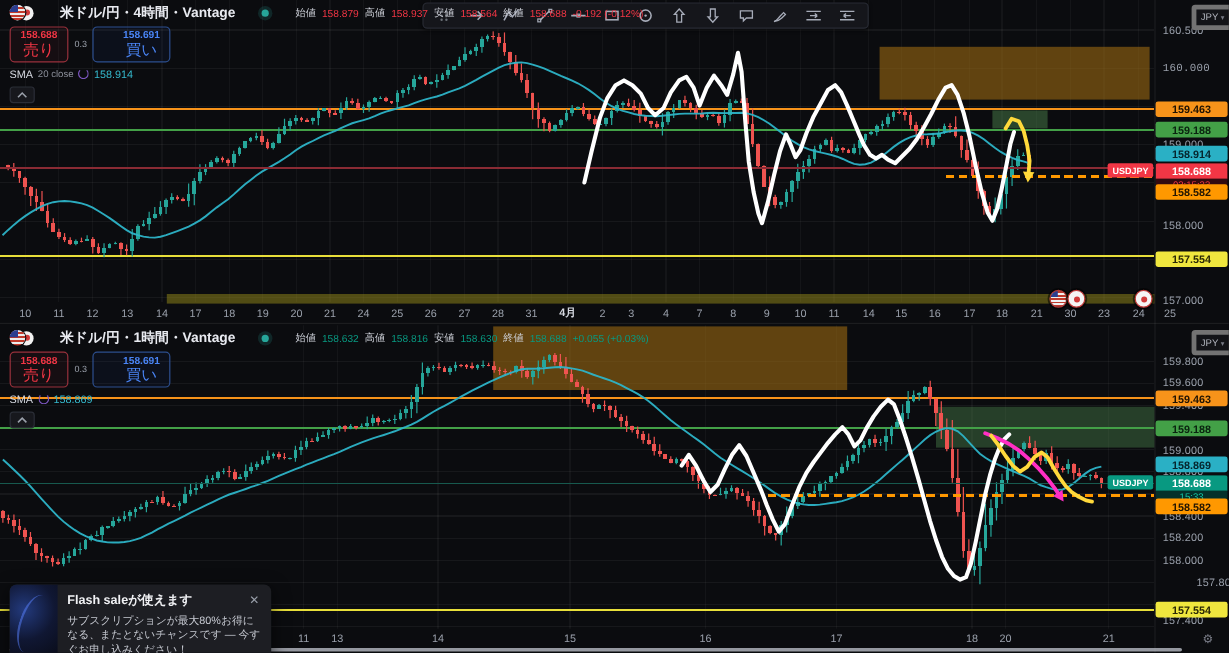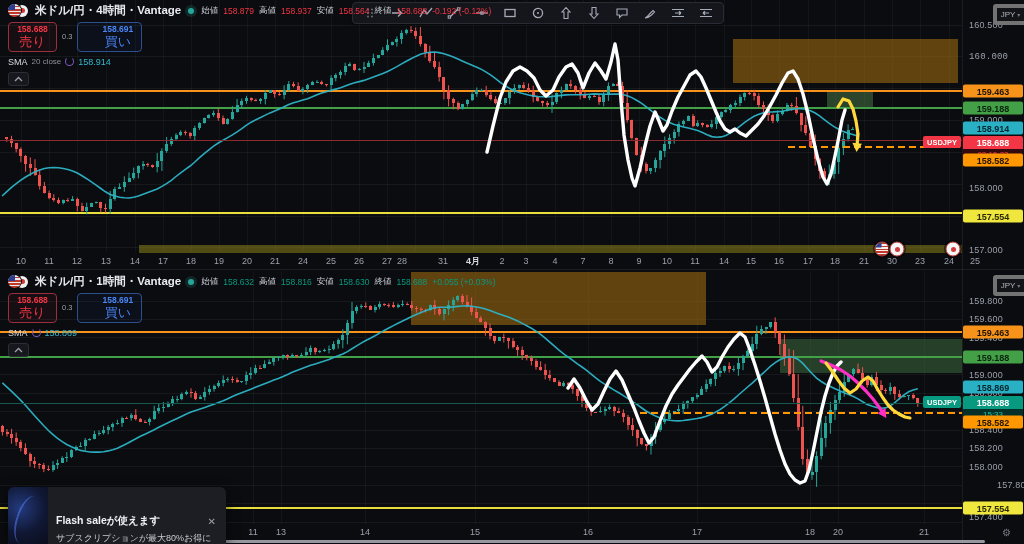--- a/index.html
+++ b/index.html
@@ -17,21 +17,21 @@
   .ptag{position:absolute;left:923px;width:38px;transform:translateY(-50%);font-size:7.5px;font-weight:bold;
     color:#fff;text-align:center;padding:1.5px 0;border-radius:2px;}
   .cur-chip{position:absolute;left:993px;width:27px;height:13px;border:4px solid #737373;border-radius:3px;
     color:#b2b5be;font-size:8px;display:flex;align-items:center;justify-content:center;gap:2px;background:#131418;}
   .cur-chip .caret{font-size:6px;color:#787b86;}
   
   .xlab{position:absolute;transform:translateX(-50%);font-size:9px;color:#9aa0ab;}
   .xlab.em{color:#d7dae2;font-weight:bold;}
   
   .hdr{position:absolute;left:8px;}
-  .trow{display:flex;align-items:center;gap:7px;white-space:nowrap;}
+  .trow{display:flex;align-items:center;gap:22px;white-space:nowrap;}
   .pair-ico{position:relative;width:20px;height:14px;display:inline-block;}
   .pair-ico .c1{position:absolute;left:0;top:0;width:13px;height:13px;border-radius:50%;z-index:2;
     background:repeating-linear-gradient(0deg,#c0392b 0 1.6px,#ececec 1.6px 3.2px);box-shadow:0 0 0 1px #0b0c0f;overflow:hidden;}
   .pair-ico .c1:after{content:"";position:absolute;left:0;top:0;width:7px;height:6px;background:#2c3e8f;}
   .pair-ico .c2{position:absolute;left:8px;top:1px;width:12px;height:12px;border-radius:50%;background:#f2f2f2;z-index:1;}
   .pair-ico .c2:after{content:"";position:absolute;left:3.5px;top:3.5px;width:5px;height:5px;border-radius:50%;background:#d03a3a;}
   .sym-title{font-size:11.5px;font-weight:bold;color:#e8eaf0;}
   .status-dot{width:6px;height:6px;border-radius:50%;background:#26a69a;box-shadow:0 0 0 3px rgba(38,166,154,.18);}
   .ohlc{display:flex;gap:5px;font-size:8.5px;align-items:center;}
   .ohlc .ol{color:#cfd2da;}
@@ -60,21 +60,21 @@
   .ev-us:after{content:"";position:absolute;left:0;top:0;width:6px;height:5px;background:#2c3e8f;}
   .ev-jp{background:#f5f5f5;border:1.5px solid #c23b3b;}
   .ev-jp:after{content:"";position:absolute;left:50%;top:50%;width:5px;height:5px;transform:translate(-50%,-50%);border-radius:50%;background:#d03a3a;}
   
   #popup{position:absolute;left:8px;top:487px;width:218px;height:70px;background:#1d1e23;border-radius:6px;
     box-shadow:0 4px 14px rgba(0,0,0,.6);display:flex;overflow:hidden;z-index:30;}
   #popup .art{width:40px;flex:none;background:radial-gradient(circle at 30% 30%,#233a7d 0%,#101733 45%,#07080f 100%);}
   #popup .art:after{content:"";display:block;width:22px;height:50px;margin:8px auto;border-left:2px solid rgba(90,130,255,.5);
     border-radius:50%;transform:rotate(18deg);}
   #popup .body{padding:6px 8px 0 8px;flex:1;}
-  #popup .ttl-row{display:flex;justify-content:space-between;align-items:center;margin-top:21px;}
+  #popup .ttl-row{display:flex;justify-content:space-between;align-items:center;}
   #popup .ttl{font-size:10.5px;font-weight:bold;color:#f0f1f4;}
   #popup .x{font-size:10px;color:#9aa0ab;cursor:pointer;padding:0 2px;}
   #popup .txt{font-size:9px;color:#c6c9d1;line-height:1.35;margin-top:4px;}
   #scrollbar{position:absolute;left:8px;top:540px;width:977px;height:3px;background:#aeb1ba;border-radius:2px;opacity:.85;z-index:5;}
   #scale-gear{position:absolute;left:1002px;top:527px;font-size:10px;color:#787b86;cursor:pointer;z-index:6;}
   .divider{position:absolute;left:0;width:1024px;height:1px;background:rgba(255,255,255,.07);}
 </style>
 </head>
 <body>
 
@@ -1001,21 +1001,21 @@
       <div class="xlab" style="left: 135px; top: 261px; transform: translate(-50%, -50%);">14</div>
       <div class="xlab" style="left: 163px; top: 261px; transform: translate(-50%, -50%);">17</div>
       <div class="xlab" style="left: 191px; top: 261px; transform: translate(-50%, -50%);">18</div>
       <div class="xlab" style="left: 219px; top: 261px; transform: translate(-50%, -50%);">19</div>
       <div class="xlab" style="left: 247px; top: 261px; transform: translate(-50%, -50%);">20</div>
       <div class="xlab" style="left: 275px; top: 261px; transform: translate(-50%, -50%);">21</div>
       <div class="xlab" style="left: 303px; top: 261px; transform: translate(-50%, -50%);">24</div>
       <div class="xlab" style="left: 331px; top: 261px; transform: translate(-50%, -50%);">25</div>
       <div class="xlab" style="left: 359px; top: 261px; transform: translate(-50%, -50%);">26</div>
       <div class="xlab" style="left: 387px; top: 261px; transform: translate(-50%, -50%);">27</div>
-      <div class="xlab" style="left: 402px; top: 261px; transform: translate(-50%, -50%);">28</div>
+      <div class="xlab" style="left: 415px; top: 261px; transform: translate(-50%, -50%);">28</div>
       <div class="xlab" style="left: 443px; top: 261px; transform: translate(-50%, -50%);">31</div>
       <div class="xlab em" style="left: 473px; top: 261px; transform: translate(-50%, -50%);">4月</div>
       <div class="xlab" style="left: 502px; top: 261px; transform: translate(-50%, -50%);">2</div>
       <div class="xlab" style="left: 526px; top: 261px; transform: translate(-50%, -50%);">3</div>
       <div class="xlab" style="left: 555px; top: 261px; transform: translate(-50%, -50%);">4</div>
       <div class="xlab" style="left: 583px; top: 261px; transform: translate(-50%, -50%);">7</div>
       <div class="xlab" style="left: 611px; top: 261px; transform: translate(-50%, -50%);">8</div>
       <div class="xlab" style="left: 639px; top: 261px; transform: translate(-50%, -50%);">9</div>
       <div class="xlab" style="left: 667px; top: 261px; transform: translate(-50%, -50%);">10</div>
       <div class="xlab" style="left: 695px; top: 261px; transform: translate(-50%, -50%);">11</div>

